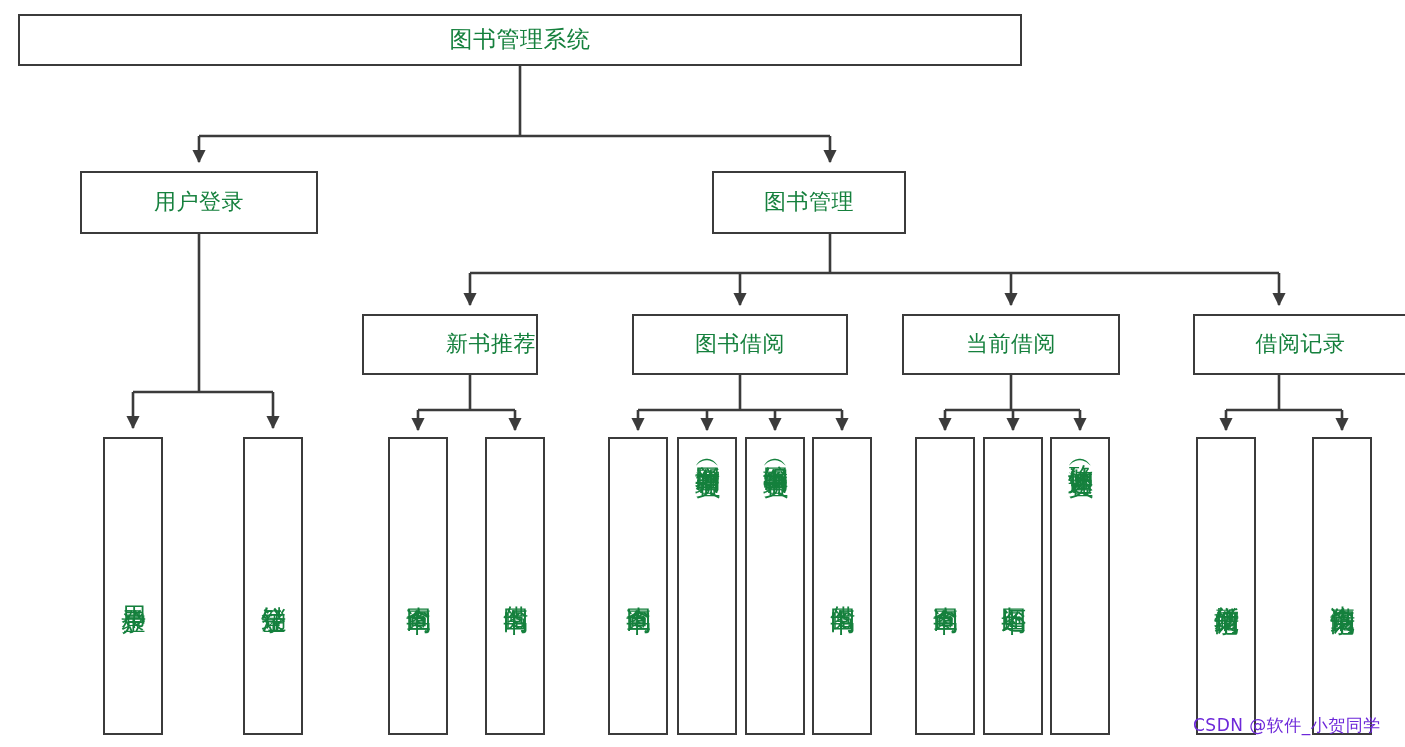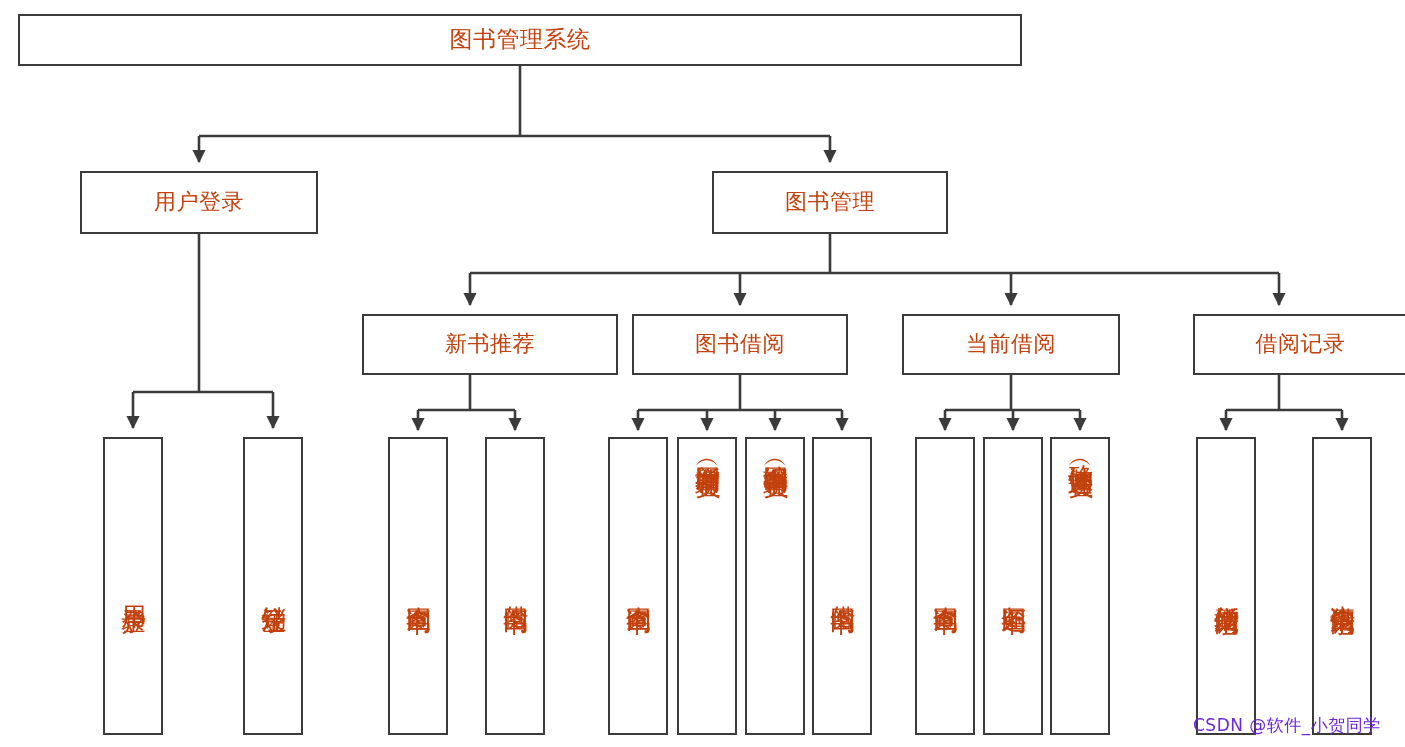--- a/index.html
+++ b/index.html
@@ -28,21 +28,21 @@
   }
   .node {
     position: absolute;
     box-sizing: border-box;
     border: 2.4px solid #3b3b3b;
     background: #ffffff;
     display: flex;
     align-items: center;
     justify-content: center;
     text-align: center;
-    color: #c2410c;
+    color: #15803d;
   }
   .node .label {
     display: block;
     line-height: 1.02;
   }
   .node.horiz .label {
     font-size: 22px;
     letter-spacing: 0.5px;
     white-space: nowrap;
   }
@@ -140,25 +140,25 @@
     </g>
   </svg>
 
   <div class="node horiz root" style="left:18px; top:14px; width:1004px; height:52px;">
     <span class="label">图书管理系统</span>
   </div>
 
   <div class="node horiz" style="left:80px; top:171px; width:238px; height:63px;">
     <span class="label">用户登录</span>
   </div>
-  <div class="node horiz" style="left:712px; top:171px; width:236px; height:63px;font-family:Liberation Serif, serif;">
+  <div class="node horiz" style="left:712px; top:171px; width:194px; height:63px;font-family:Liberation Serif, serif;">
     <span class="label">图书管理</span>
   </div>
 
-  <div class="node horiz" style="left:362px; top:314px; width:256px; height:61px;">
+  <div class="node horiz" style="left:362px; top:314px; width:176px; height:61px;justify-content:flex-end;">
     <span class="label">新书推荐</span>
   </div>
   <div class="node horiz" style="left:632px; top:314px; width:216px; height:61px;">
     <span class="label">图书借阅</span>
   </div>
   <div class="node horiz" style="left:902px; top:314px; width:218px; height:61px;">
     <span class="label">当前借阅</span>
   </div>
   <div class="node horiz" style="left:1172px; top:314px; width:215px; height:61px;margin-left:21px;">
     <span class="label">借阅记录</span>

